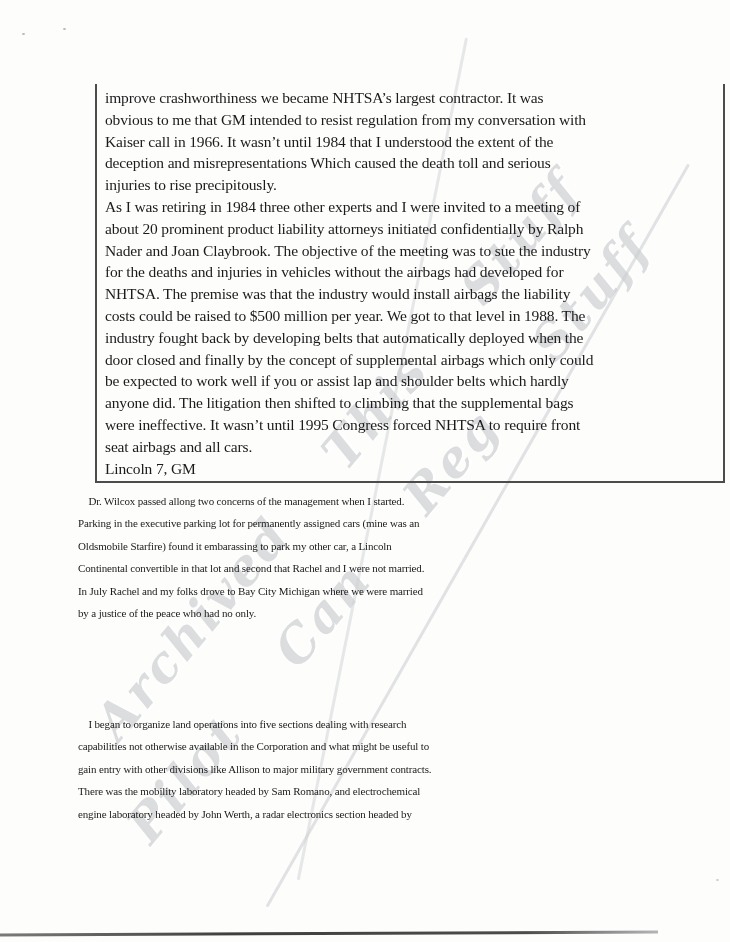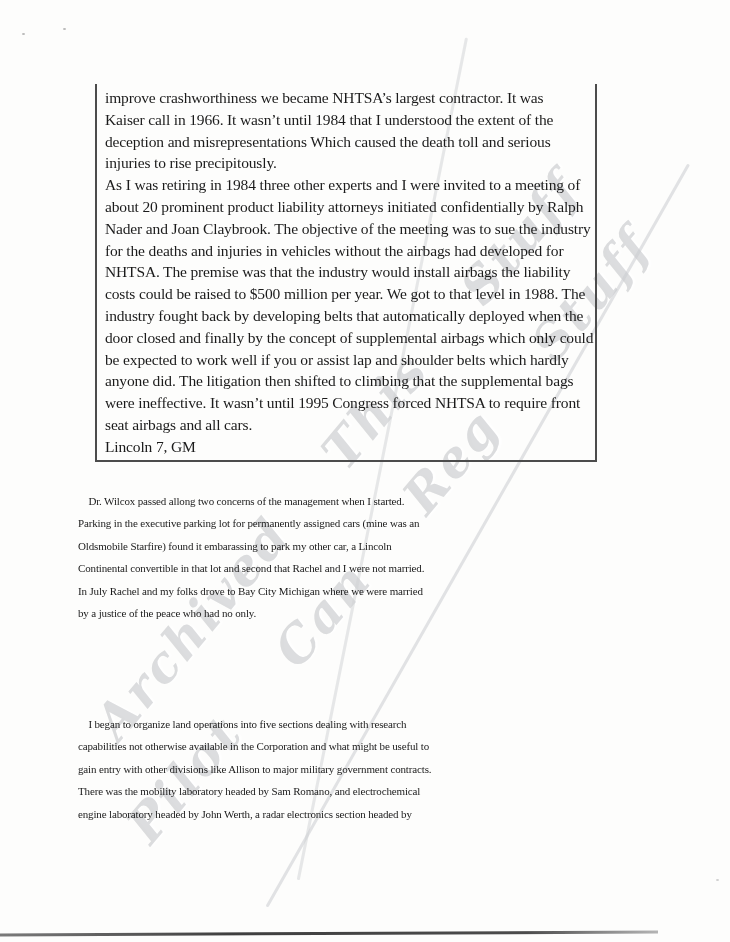--- a/index.html
+++ b/index.html
@@ -40,21 +40,21 @@
     transform-origin: 0 0;
     z-index: 1;
   }
   .scratch-a { left: 690px; top: 165px; width: 854px; transform: rotate(119.6deg); }
   .scratch-b { left: 468px; top: 38px;  width: 859px; transform: rotate(101.3deg); background: rgba(208,209,211,0.5); }
 
   
   .boxed {
     position: absolute;
     left: 95px; top: 84px;
-    width: 502px;
+    width: 630px;
     border-left: 2px solid #4c4c4c;
     border-right: 2px solid #4c4c4c;
     border-bottom: 2px solid #4c4c4c;
     padding: 3px 5px 2px 8px;
     box-sizing: border-box;
     z-index: 2;
   }
   .line {
     font-size: 15.5px;
     line-height: 21.8px;
@@ -100,20 +100,21 @@
 <div class="page">
 
   <div class="watermark wm1">Archived This Stuff</div>
   <div class="watermark wm2">Pilot Can Reg Stuff</div>
 
   <div class="scratch scratch-a"></div>
   <div class="scratch scratch-b"></div>
 
   <div class="boxed">
       <div class="line">improve crashworthiness we became NHTSA’s largest contractor. It was</div>
+      <div class="line">obvious to me that GM intended to resist regulation from my conversation with</div>
       <div class="line">Kaiser call in 1966. It wasn’t until 1984 that I understood the extent of the</div>
       <div class="line">deception and misrepresentations Which caused the death toll and serious</div>
       <div class="line">injuries to rise precipitously.</div>
       <div class="line">As I was retiring in 1984 three other experts and I were invited to a meeting of</div>
       <div class="line">about 20 prominent product liability attorneys initiated confidentially by Ralph</div>
       <div class="line">Nader and Joan Claybrook. The objective of the meeting was to sue the industry</div>
       <div class="line">for the deaths and injuries in vehicles without the airbags had developed for</div>
       <div class="line">NHTSA. The premise was that the industry would install airbags the liability</div>
       <div class="line">costs could be raised to $500 million per year. We got to that level in 1988. The</div>
       <div class="line">industry fought back by developing belts that automatically deployed when the</div>

